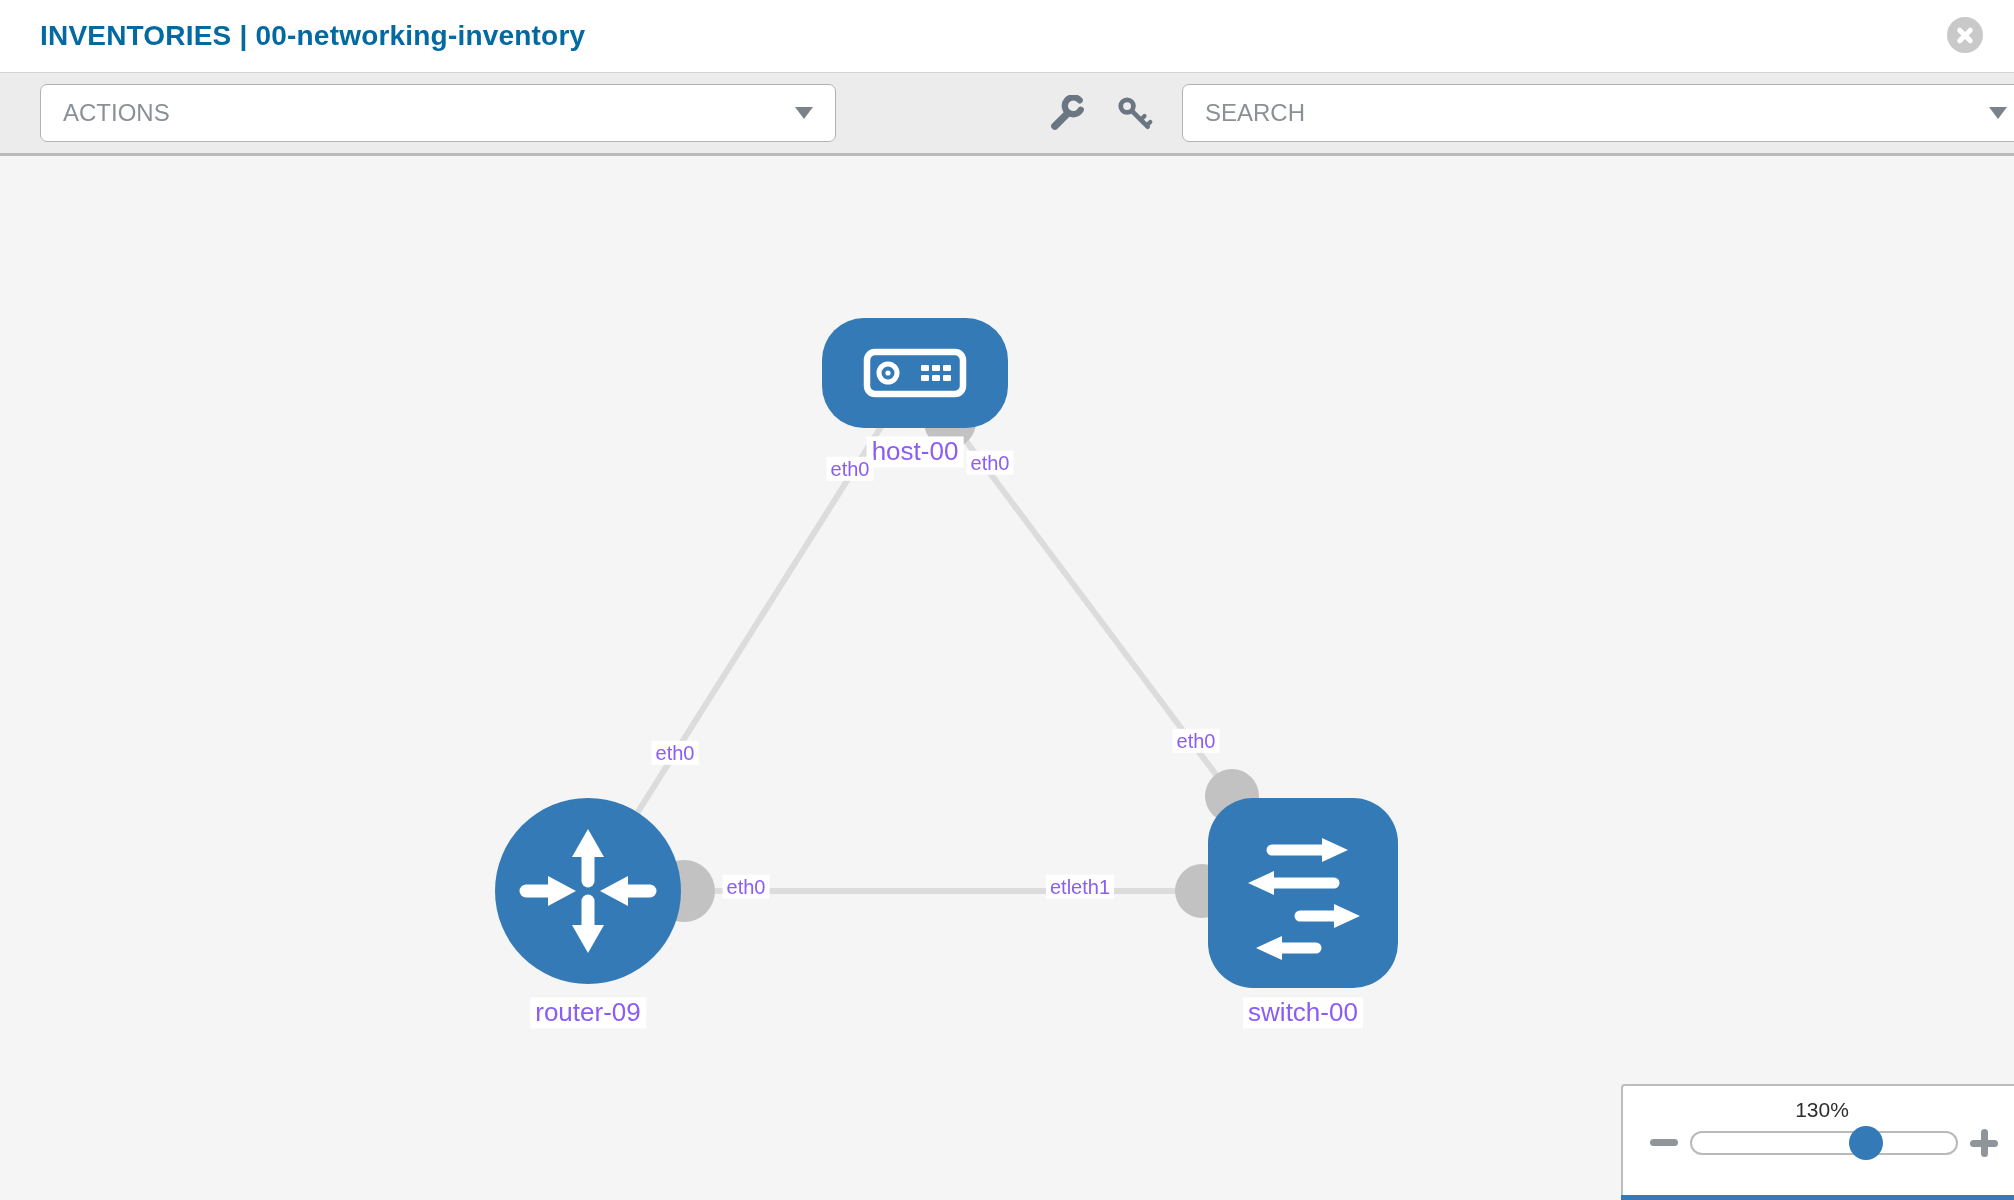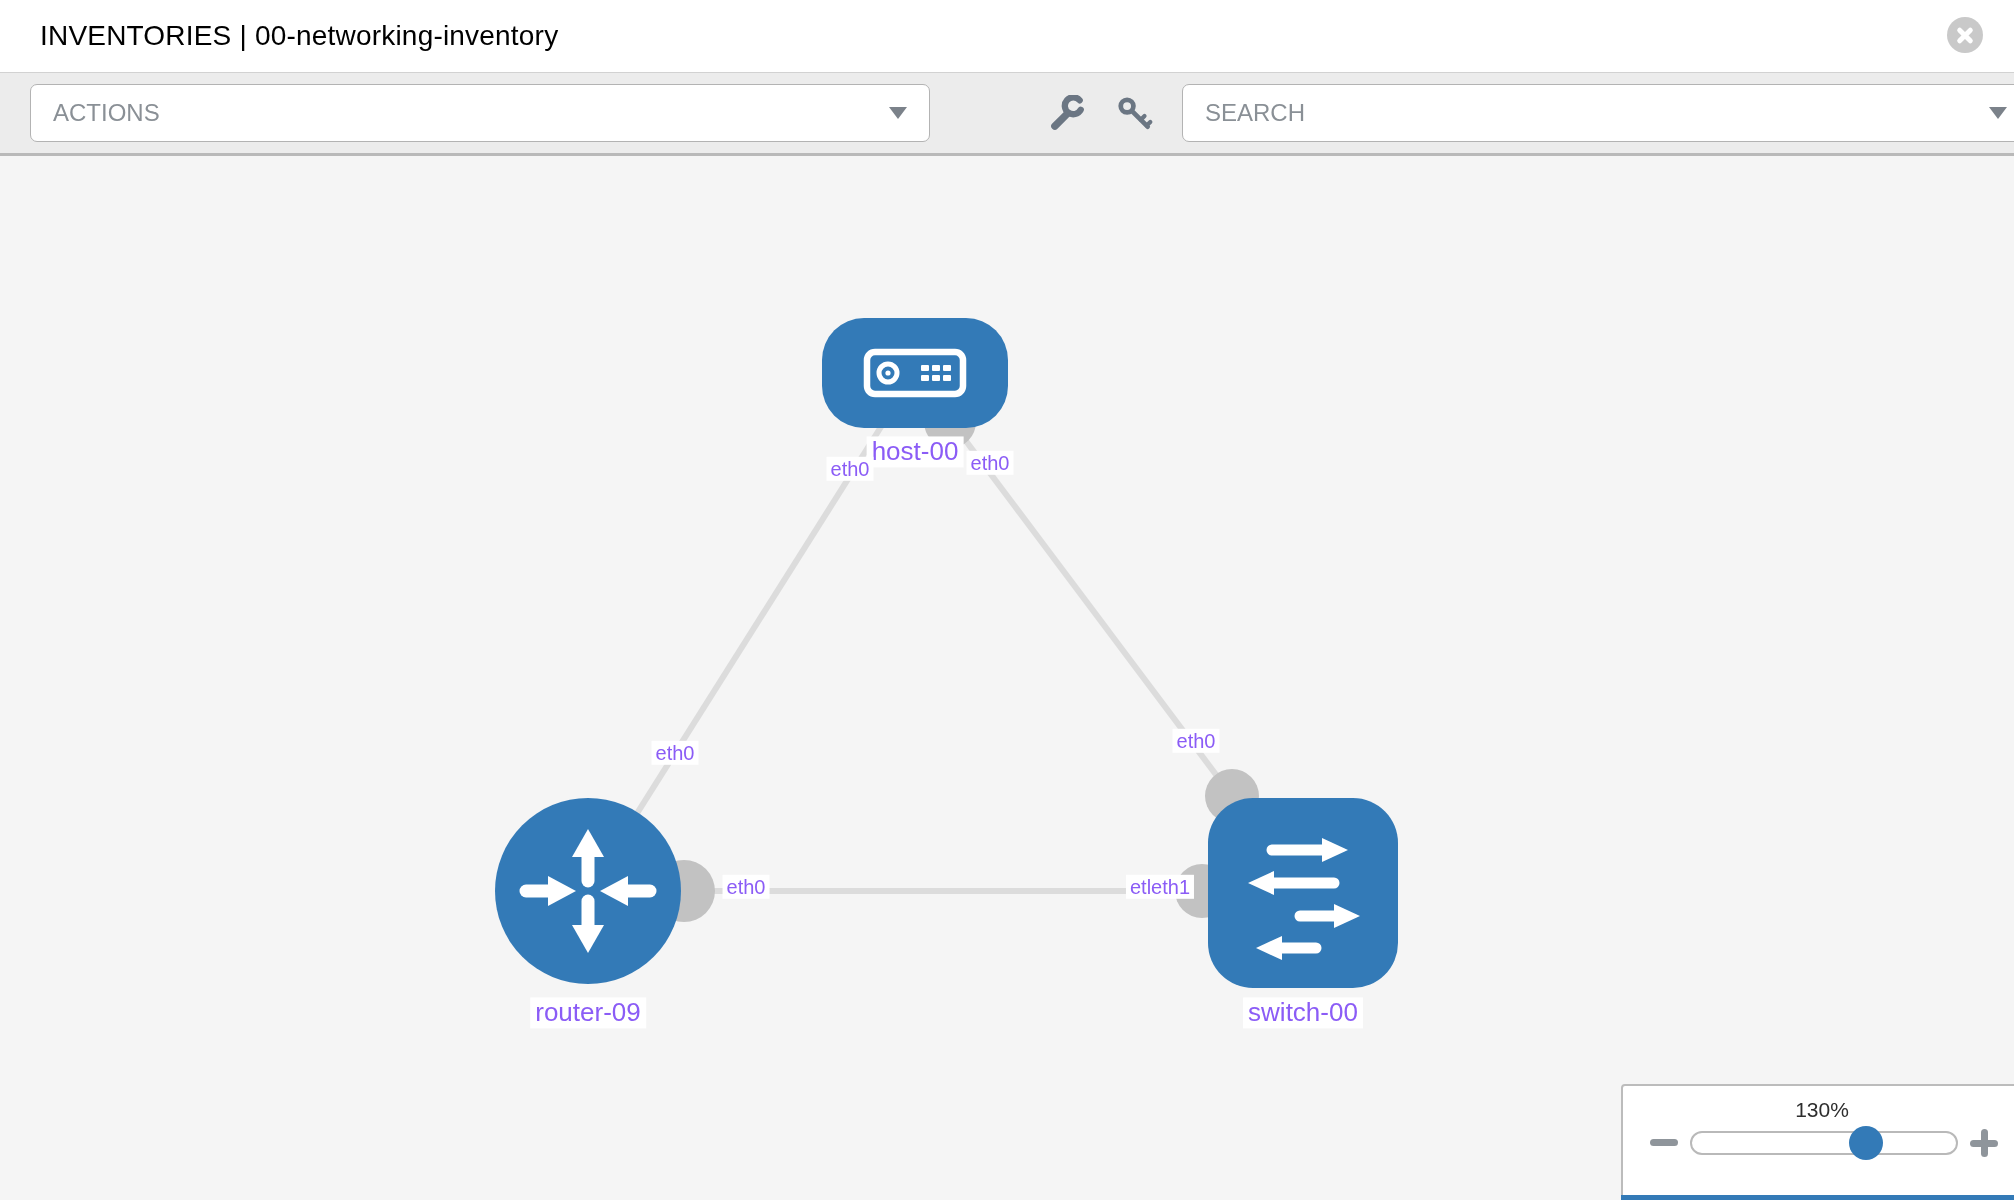--- a/index.html
+++ b/index.html
@@ -4,37 +4,37 @@
 <style>
   html,body{margin:0;padding:0}
   body{
     width:2014px;height:1200px;overflow:hidden;position:relative;
     font-family:"Liberation Sans",sans-serif;background:#fff;
   }
   
   .header{position:absolute;top:0;left:0;right:0;height:72px;background:#fff;
           border-bottom:1px solid #d2d2d2;z-index:30}
   .title{position:absolute;left:40px;top:50%;transform:translateY(-50%);
-         font-size:28px;font-weight:normal;color:#000000;letter-spacing:.2px}
+         font-size:28px;font-weight:bold;color:#0369a1;letter-spacing:.2px}
   .close-btn{position:absolute;right:31px;top:17px;width:36px;height:36px;
              border-radius:50%;background:#c9c9c9;cursor:pointer}
   .close-btn::before,.close-btn::after{content:"";position:absolute;left:8px;top:15.5px;
              width:20px;height:5px;border-radius:2.5px;background:#fff}
   .close-btn::before{transform:rotate(45deg)}
   .close-btn::after{transform:rotate(-45deg)}
   
   .toolbar{position:absolute;top:73px;left:0;right:0;height:80px;background:#ececec;
            border-bottom:3px solid #b9b9b9;z-index:30}
   .select{position:absolute;top:11px;height:58px;background:#fff;
           border:1px solid #b3b3b3;border-radius:7px;box-sizing:border-box;
           display:flex;align-items:center;justify-content:space-between;
           padding:0 22px;color:#8a9096;font-size:24px;cursor:pointer}
   .select .caret{width:0;height:0;border-left:9px solid transparent;
           border-right:9px solid transparent;border-top:12px solid #7b828a}
-  .sel-actions{left:30px;width:900px}
+  .sel-actions{left:40px;width:796px}
   .sel-search{left:1182px;width:848px}
   .tool-btn{position:absolute;top:22px;width:38px;height:38px;cursor:pointer}
   .tool-wrench{left:1048px}
   .tool-key{left:1116px}
   
   .content{position:absolute;top:156px;left:0;right:0;bottom:0;background:#f5f5f5;z-index:1}
   svg.topology{position:absolute;left:0;top:0}
   .lbl{position:absolute;transform:translate(-50%,-50%);background:#fff;
        color:#8b5cf6;white-space:nowrap;z-index:10;line-height:1.12}
   .lbl.name{font-size:26px;padding:1px 5px}
@@ -162,21 +162,21 @@
 
   <div class="lbl name" style="left:915px;top:296px">host-00</div>
   <div class="lbl name" style="left:588px;top:857px">router-09</div>
   <div class="lbl name" style="left:1303px;top:857px">switch-00</div>
 
   <div class="lbl iface" style="left:850px;top:313px">eth0</div>
   <div class="lbl iface" style="left:990px;top:307px">eth0</div>
   <div class="lbl iface" style="left:675px;top:597px">eth0</div>
   <div class="lbl iface" style="left:1196px;top:585px">eth0</div>
   <div class="lbl iface" style="left:746px;top:731px">eth0</div>
-  <div class="lbl iface" style="left:1160px;top:731px">etleth1</div>
+  <div class="lbl iface" style="left:1080px;top:731px">etleth1</div>
 
   <div class="zoomBox">
     <div class="zoomPct">130%</div>
     <div class="zoomMinus"></div>
     <div class="zoomTrack"></div>
     <div class="zoomHandle" style="background:#337ab7"></div>
     <div class="zoomPlus"></div>
   </div>
 </div>
 

